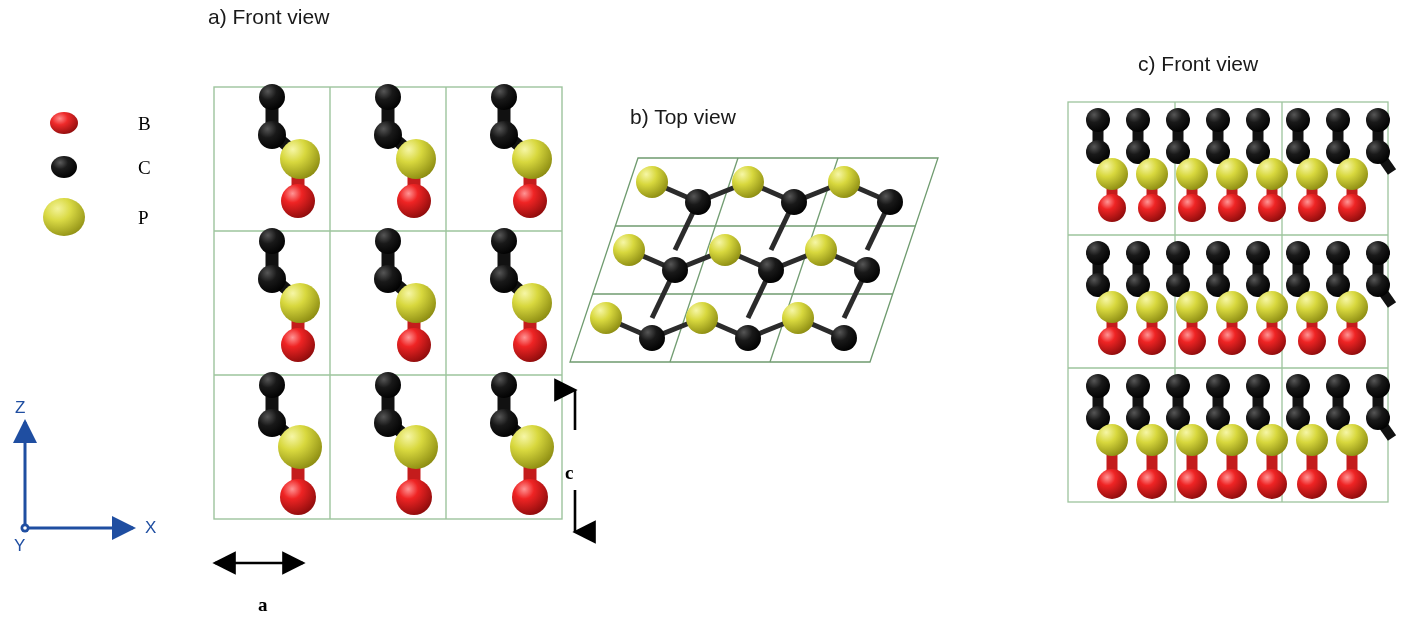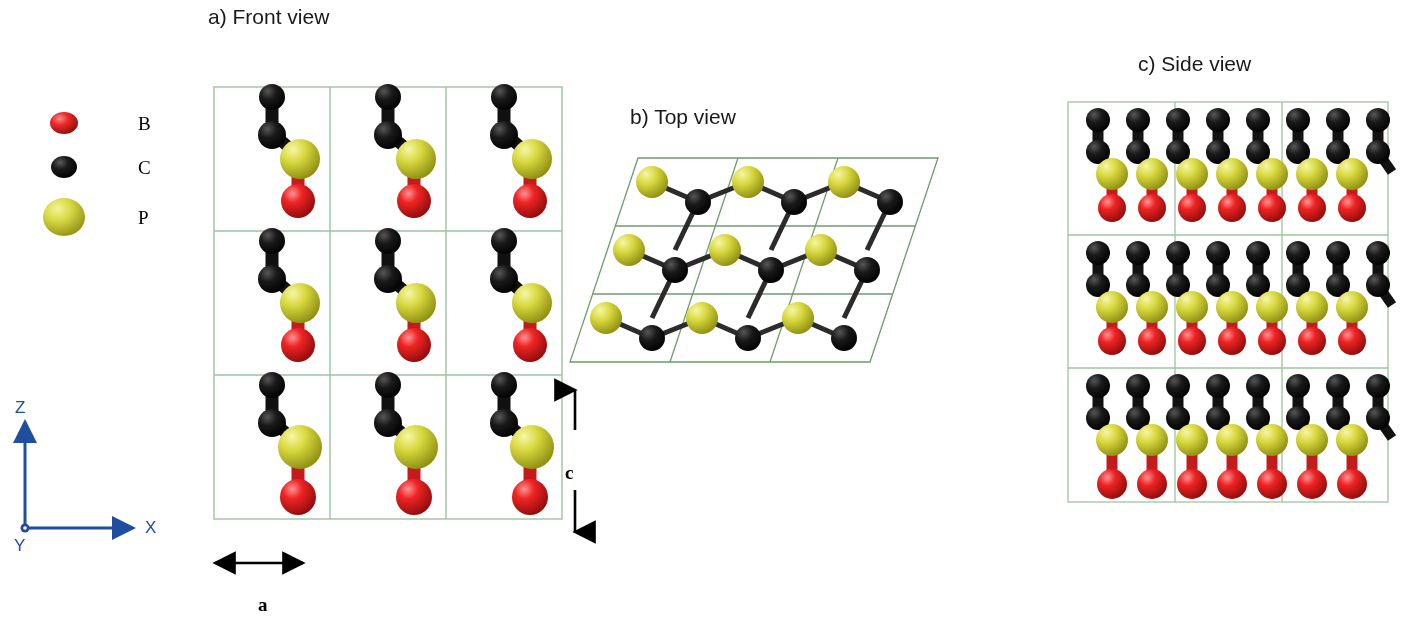--- a/index.html
+++ b/index.html
@@ -44,21 +44,21 @@
 
   svg { display: block; overflow: visible; }
 </style>
 </head>
 <body>
 
 <div class="abs panel-label" style="left:186px; top:5px;margin-left:22px;">a)   Front view</div>
 
 <div class="abs panel-label" style="left:630px; top:105px;">b) Top view</div>
 
-<div class="abs panel-label" style="left:1138px; top:52px;">c) Side view</div>
+<div class="abs panel-label" style="left:1138px; top:52px;">c) Front view</div>
 
 <div class="abs" style="left:40px; top:105px; width:160px; height:150px;">
   <svg width="160" height="150" viewBox="0 0 160 150">
     <defs>
       <radialGradient id="gB" cx="35%" cy="30%" r="75%">
         <stop offset="0%" stop-color="#ff8a8a"></stop>
         <stop offset="38%" stop-color="#ee2a2a"></stop>
         <stop offset="100%" stop-color="#8f0d0d"></stop>
       </radialGradient>
       <radialGradient id="gC" cx="35%" cy="30%" r="75%">

